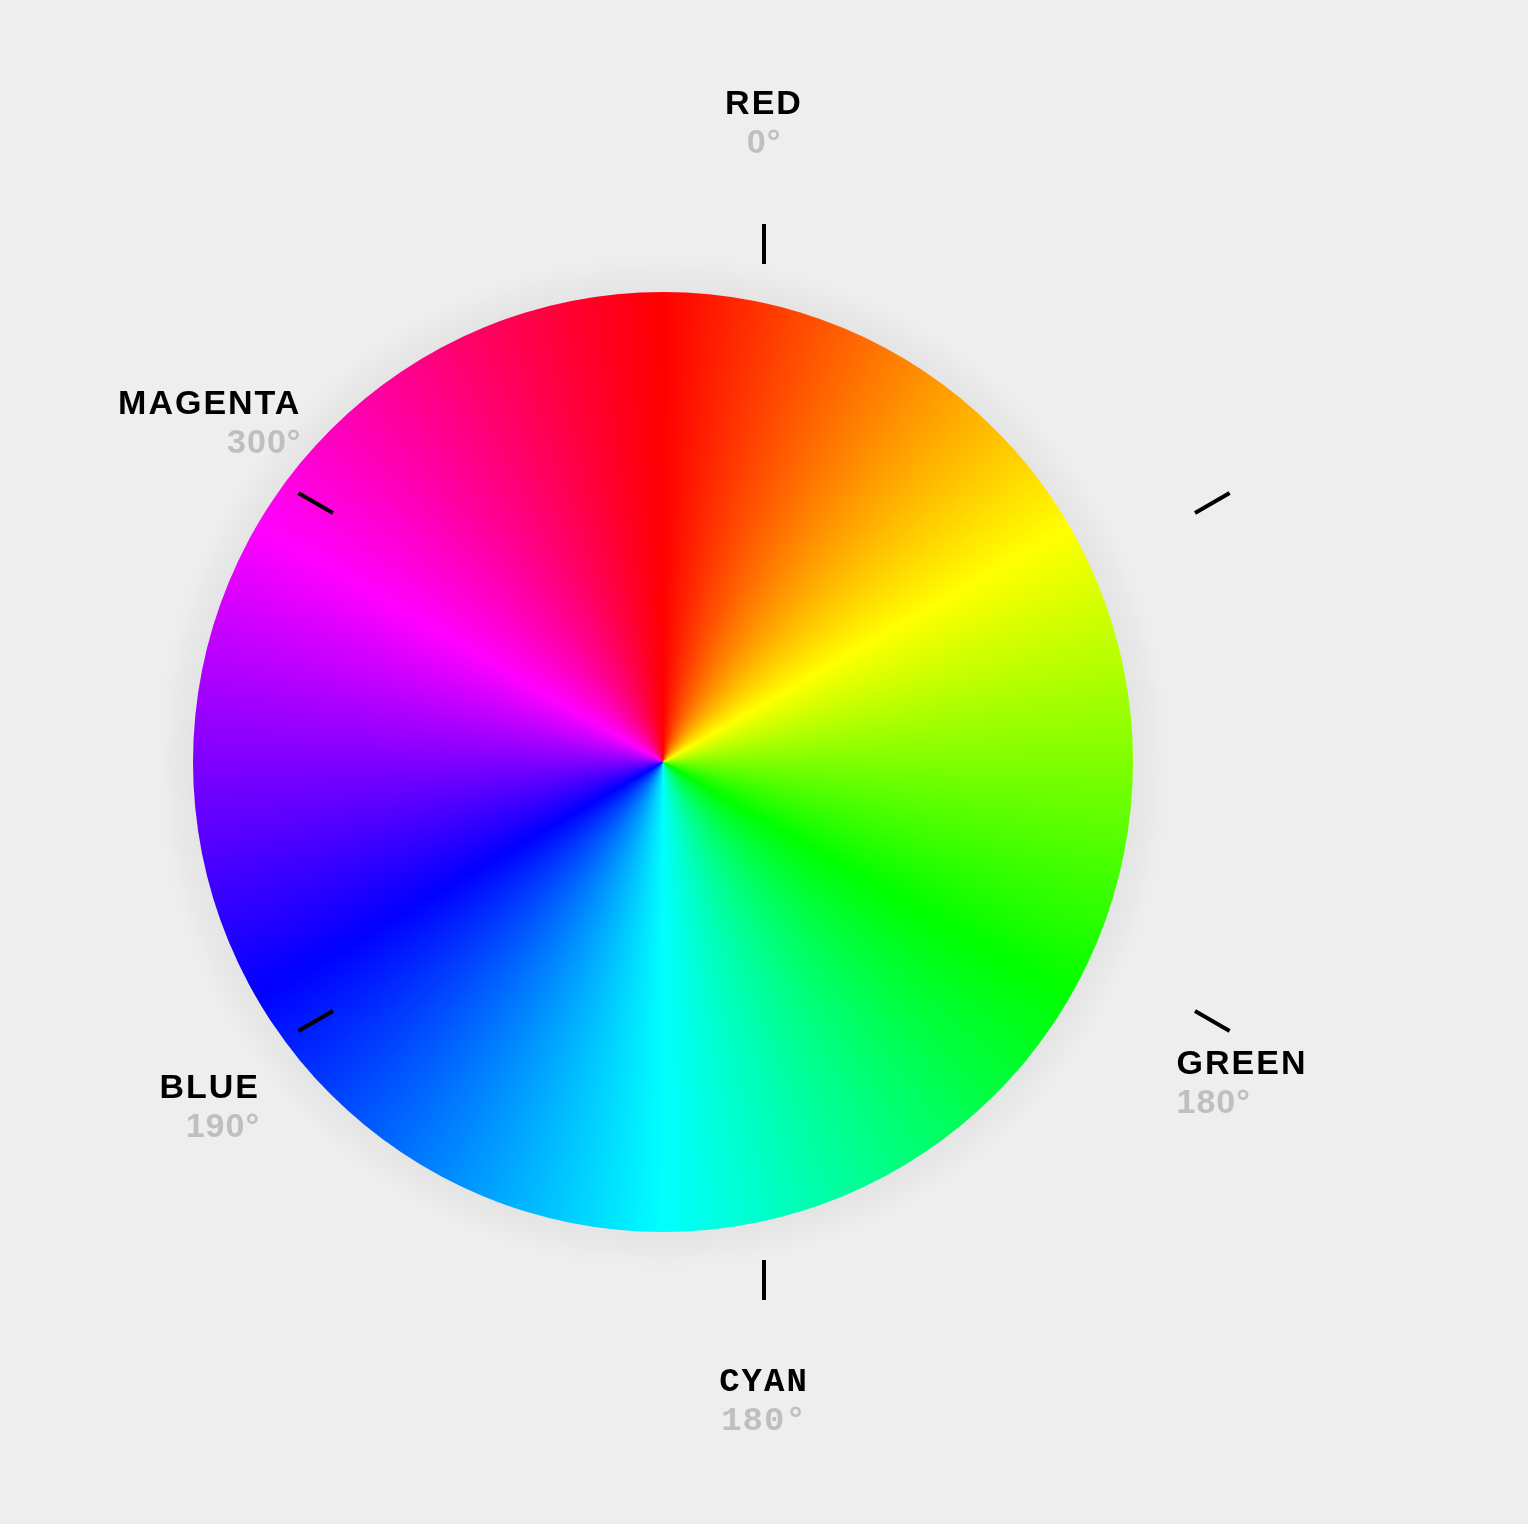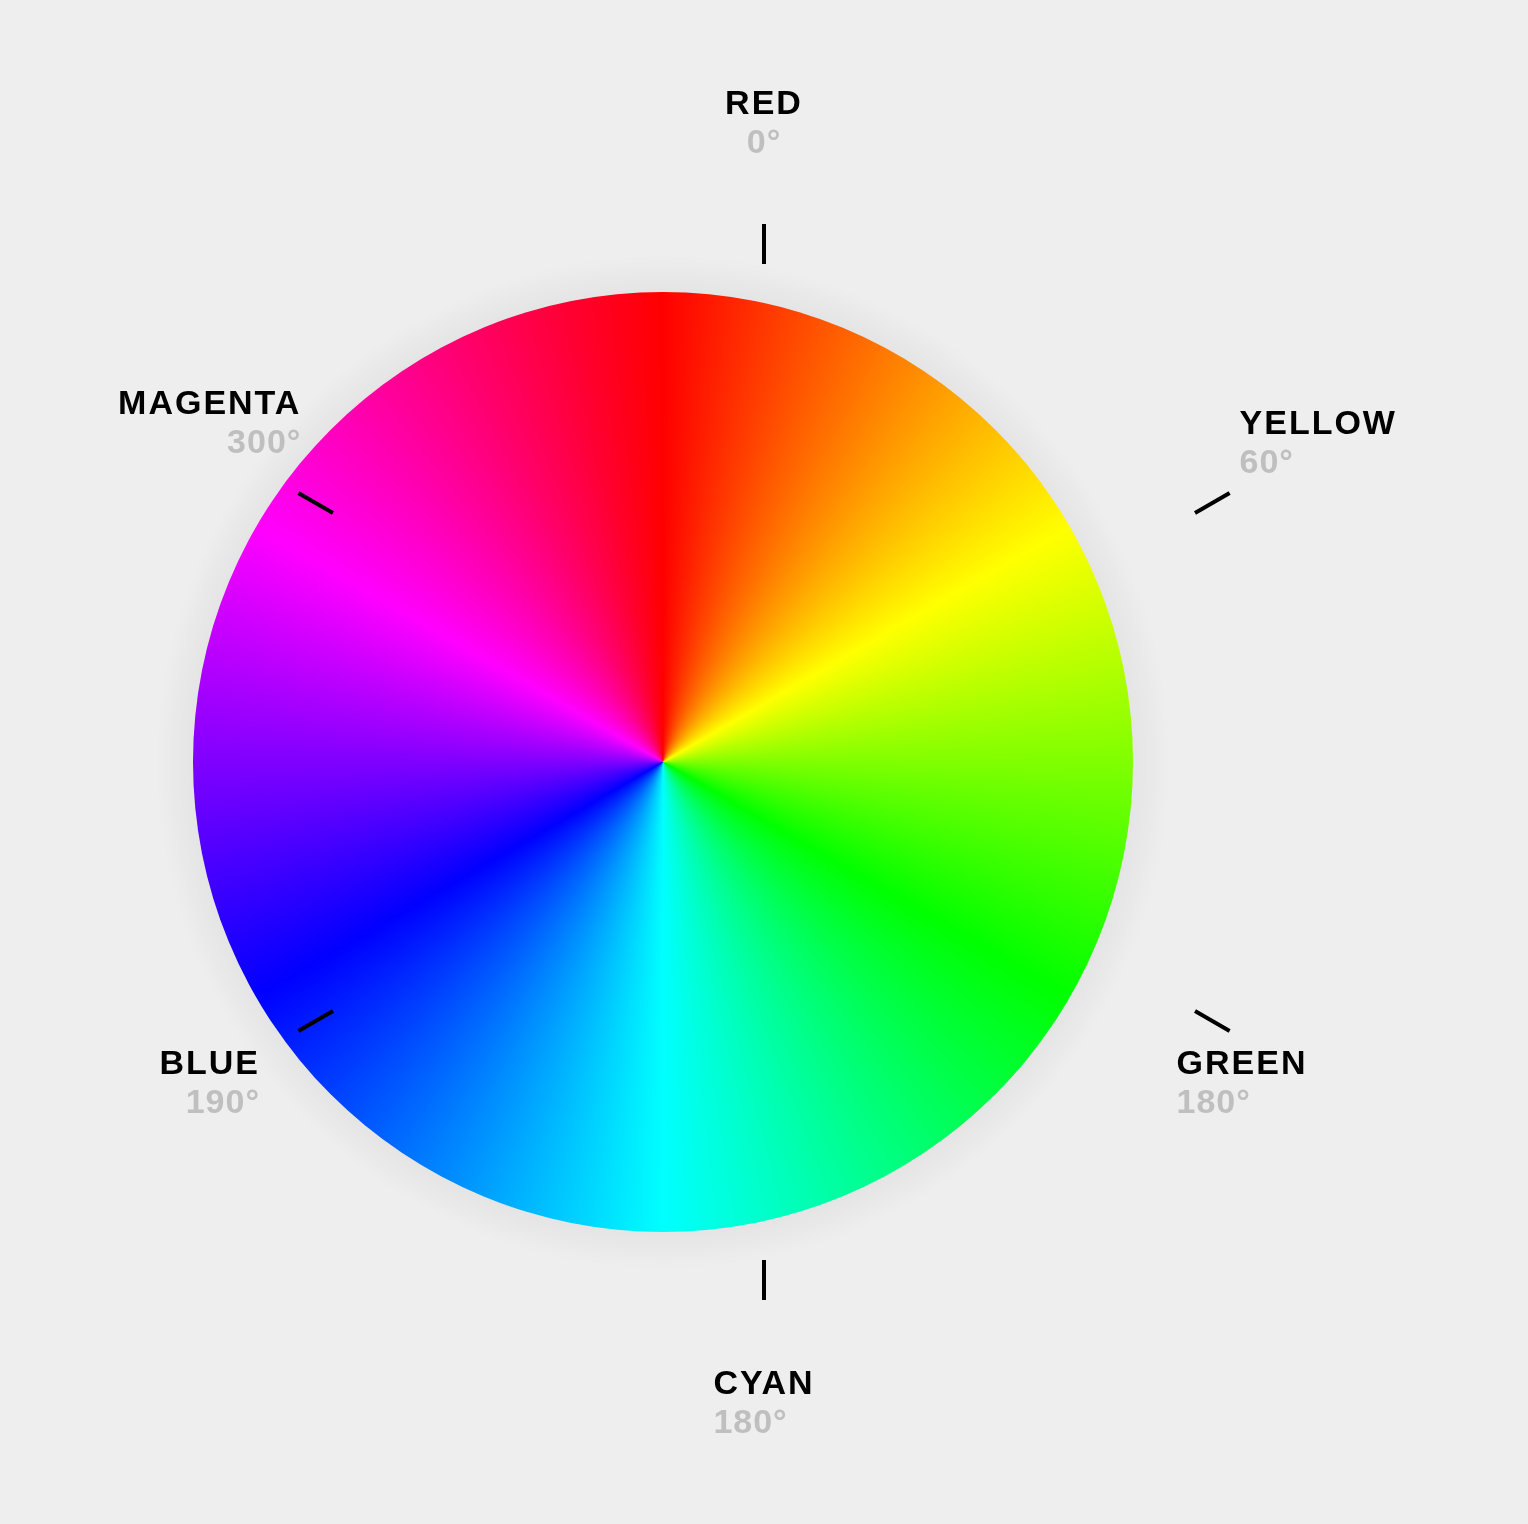--- a/index.html
+++ b/index.html
@@ -95,33 +95,29 @@
   <div class="tick" id="tick-1" style="left: 1195.28px; top: 513px; width: 40px; transform: translateY(-2px) rotate(-30deg);"></div>
   <div class="tick" id="tick-2" style="left: 1195.28px; top: 1011px; width: 40px; transform: translateY(-2px) rotate(30deg);"></div>
   <div class="tick" id="tick-3" style="left: 764px; top: 1260px; width: 40px; transform: translateY(-2px) rotate(90deg);"></div>
   <div class="tick" id="tick-4" style="left: 332.719px; top: 1011px; width: 40px; transform: translateY(-2px) rotate(150deg);"></div>
   <div class="tick" id="tick-5" style="left: 332.719px; top: 513px; width: 40px; transform: translateY(-2px) rotate(210deg);"></div>
 
   <div class="label-group" id="lbl-0" style="left: 764px; top: 122px; text-align: center;">
     <div class="label-name">RED</div>
     <div class="label-deg">0°</div>
   </div>
-  <div class="label-group" id="lbl-1" style="left: 1318.26px; top: 442px; text-align: left;">
-    <div class="label-name">YELLOW</div>
-    <div class="label-deg">60°</div>
-  </div>
   <div class="label-group" id="lbl-2" style="left: 1242px; top: 1082px; text-align: left;">
     <div class="label-name">GREEN</div>
     <div class="label-deg">180°</div>
   </div>
-  <div class="label-group" id="lbl-3" style="left: 764px; top: 1402px; text-align: left;">
+  <div class="label-group" id="lbl-3" style="left: 764px; top: 1402px; text-align: center; font-family: Liberation Mono, monospace;">
     <div class="label-name">CYAN</div>
     <div class="label-deg">180°</div>
   </div>
-  <div class="label-group" id="lbl-4" style="left: 209.744px; top: 1082px; text-align: right;">
+  <div class="label-group" id="lbl-4" style="left: 209.744px; top: 1106px; text-align: right;">
     <div class="label-name">BLUE</div>
     <div class="label-deg">190°</div>
   </div>
   <div class="label-group" id="lbl-5" style="left: 209.744px; top: 422px; text-align: right;">
     <div class="label-name">MAGENTA</div>
     <div class="label-deg">300°</div>
   </div>
 </div>
 
 </body></html>

